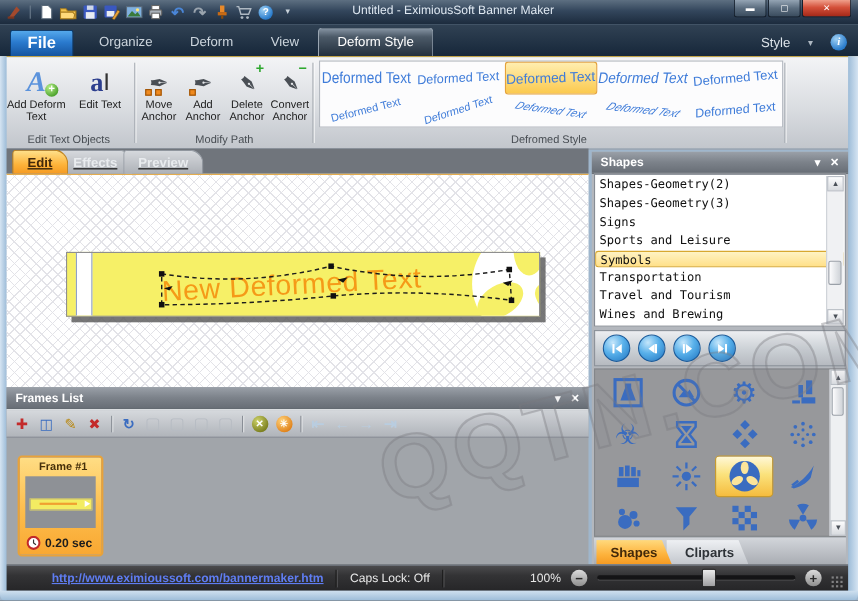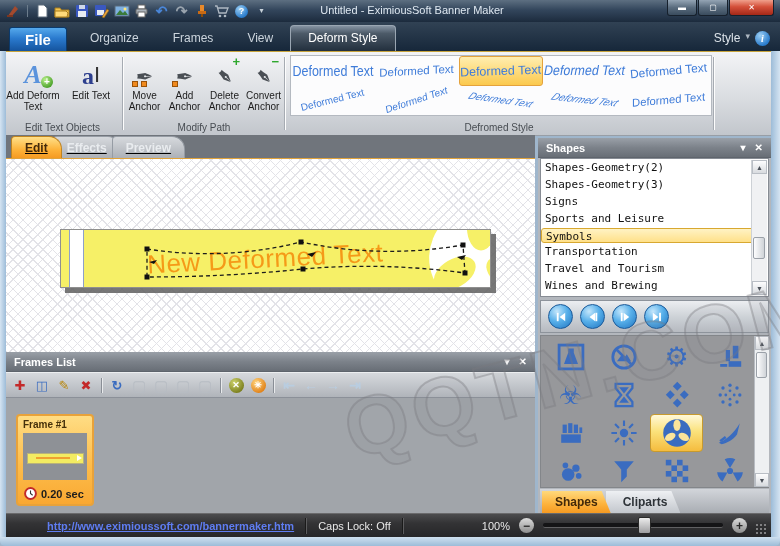--- a/index.html
+++ b/index.html
@@ -20,21 +20,21 @@
   
   .tabrow{position:absolute;top:22px;left:0;width:780px;height:29px;
     background:linear-gradient(#314254,#16273a);border-bottom:1px solid #c7a43c;
     display:flex;align-items:flex-end;}
   .file-tab{margin:0 6px 0 9px;width:56px;height:23px;border:1px solid #0b3a6c;border-bottom:none;border-radius:3px 3px 0 0;
     background:linear-gradient(#55a9ec 0%,#2a7ace 45%,#15549e 100%);color:#fff;font-weight:bold;font-size:15px;
     display:flex;align-items:center;justify-content:center;}
   .mtab{color:#ccd5dd;font-size:12px;padding:5px 17px 6px;}
   .mtab.active{background:linear-gradient(#8593a2 0%,#4c5a68 30%,#222f3d 100%);
     border:1px solid #9aa6b2;border-bottom:none;border-radius:4px 4px 0 0;color:#fff;padding:5px 17px 6px;}
-  .style-area{margin-left:auto;display:flex;gap:5px;padding:0 10px 5px 0;color:#dde4ea;font-size:12px;}
+  .style-area{margin-left:auto;display:flex;align-items:center;gap:16px;padding:0 10px 5px 0;color:#dde4ea;font-size:12px;}
   .chev{font-size:9px;color:#aeb8c2;}
   .info-ic{width:15px;height:15px;border-radius:50%;background:radial-gradient(circle at 35% 30%,#9ed0f4,#2a7ccc 70%);
     color:#fff;font-size:10px;font-weight:bold;display:flex;align-items:center;justify-content:center;font-family:"Liberation Serif",serif;font-style:italic;}
   
   .ribbon{position:absolute;top:52px;left:0;width:780px;height:83px;
     background:linear-gradient(#f3f4f6 0%,#dadde1 55%,#c2c6cc 100%);border-bottom:1px solid #989ea6;}
   .rdiv{position:absolute;top:5px;bottom:5px;width:1px;background:#a6abb2;box-shadow:1px 0 0 #fdfdfd;}
   .rgroup{position:absolute;top:0;bottom:0;}
   .rcaption{position:absolute;bottom:2px;left:0;right:0;text-align:center;font-size:10px;color:#474c52;}
   .rbtn{position:absolute;top:4px;height:60px;text-align:center;font-size:10px;color:#1c1c1c;cursor:default;}
@@ -94,21 +94,21 @@
   .hico{color:#fff;font-size:10px;margin-left:9px;cursor:default;}
   .ftoolbar{height:24px;background:linear-gradient(#d6d9dd,#b0b4ba);border-top:1px solid #eceef0;border-bottom:1px solid #8b9098;
     display:flex;align-items:center;gap:2px;padding:0 4px;}
   .fico{width:20px;height:18px;display:flex;align-items:center;justify-content:center;font-size:13px;line-height:1;}
   .fsep{width:1px;height:15px;background:#898e96;box-shadow:1px 0 0 #e8eaec;margin:0 3px;}
   .dim{color:#b7bcc3;}
   .bluey{color:#3a6cc0;}
   .pale-arrow{color:#b9cde0;font-weight:bold;font-size:14px;}
   .roundic{width:15px;height:15px;border-radius:50%;display:flex;align-items:center;justify-content:center;color:#fff;font-size:9px;font-weight:bold;}
   .fcard{position:absolute;left:10px;top:62px;width:78px;height:92px;background:linear-gradient(#ffdd84 0%,#fdbd4c 55%,#f9a832 100%);
-    border:2px solid #e8a23a;border-radius:4px;box-sizing:border-box;}
+    border:2px solid #e8a23a;border-radius:4px;box-sizing:border-box;text-align:center;}
   .fname{font-size:10px;font-weight:bold;color:#46300a;padding:3px 0 0 5px;}
   .fthumb{position:absolute;left:5px;top:17px;width:64px;height:47px;background:#8e9196;}
   .mini{position:absolute;left:4px;top:20px;width:55px;height:9px;background:#f3ec62;border:1px solid #b9b27a;}
   .mini .mline{position:absolute;left:8px;top:3px;width:34px;height:2px;background:#f0a030;}
   .mini .mtri{position:absolute;right:1px;top:1px;width:0;height:0;border-top:3px solid transparent;border-bottom:3px solid transparent;border-left:5px solid #fff;}
   .fdur{position:absolute;bottom:4px;left:6px;display:flex;align-items:center;gap:4px;font-size:11px;font-weight:bold;color:#1c1c1c;}
   
   .spanel{position:absolute;top:138px;left:538px;width:233px;height:375px;background:#b3b7bd;}
   .slist{position:absolute;top:20px;left:2px;width:229px;height:139px;background:#fff;border:1px solid #878c94;box-sizing:border-box;overflow:hidden;}
   .sitem{height:17px;line-height:17px;padding-left:4px;font-family:"DejaVu Sans Mono",monospace;font-size:11px;color:#101010;white-space:nowrap;}
@@ -226,21 +226,21 @@
     <div class="wctl">
       <div class="wbtn min">▬</div>
       <div class="wbtn max">▢</div>
       <div class="wbtn close">✕</div>
     </div>
   </div>
 
   <div class="tabrow">
     <div class="file-tab">File</div>
     <div class="mtab">Organize</div>
-    <div class="mtab">Frames</div>
+    <div class="mtab">Deform</div>
     <div class="mtab">View</div>
     <div class="mtab active">Deform Style</div>
     <div class="style-area">
       <span>Style</span>
       <span class="chev">▾</span>
       <span class="info-ic">i</span>
     </div>
   </div>
 
   <div class="ribbon">

